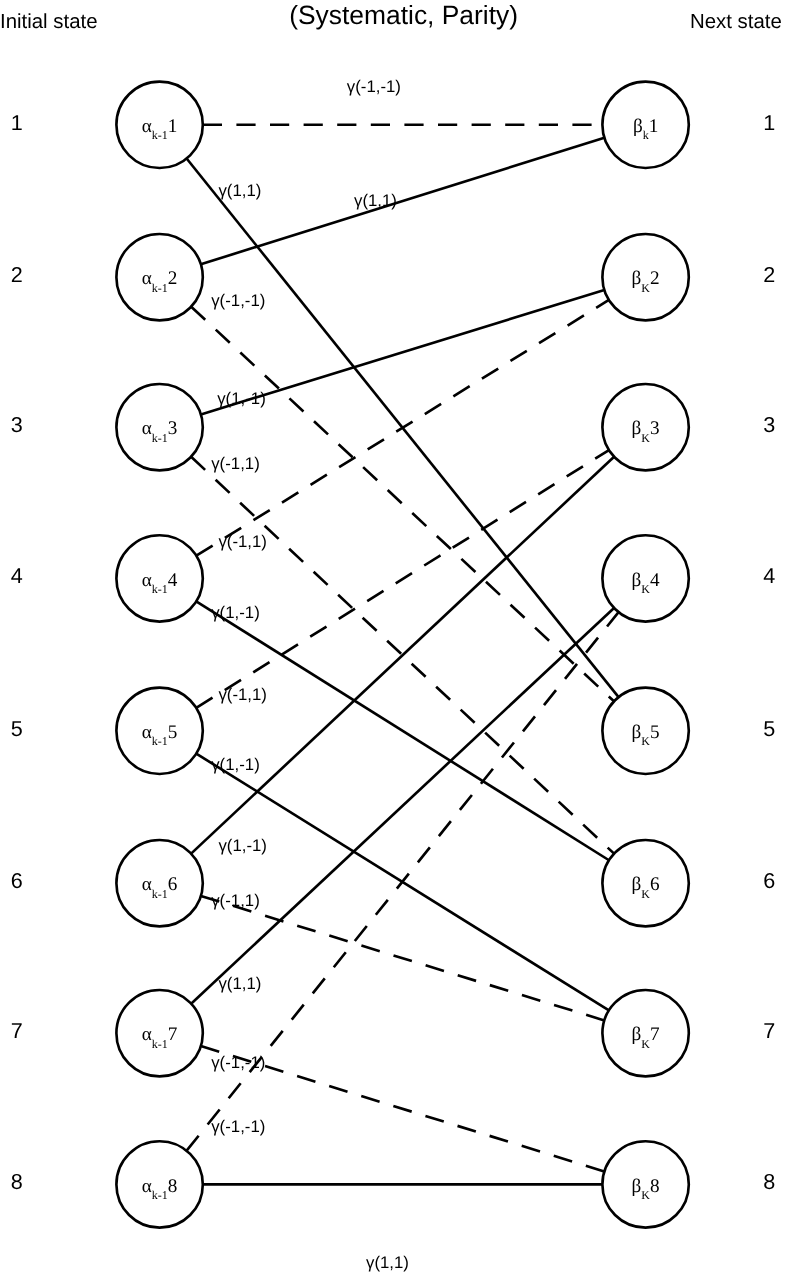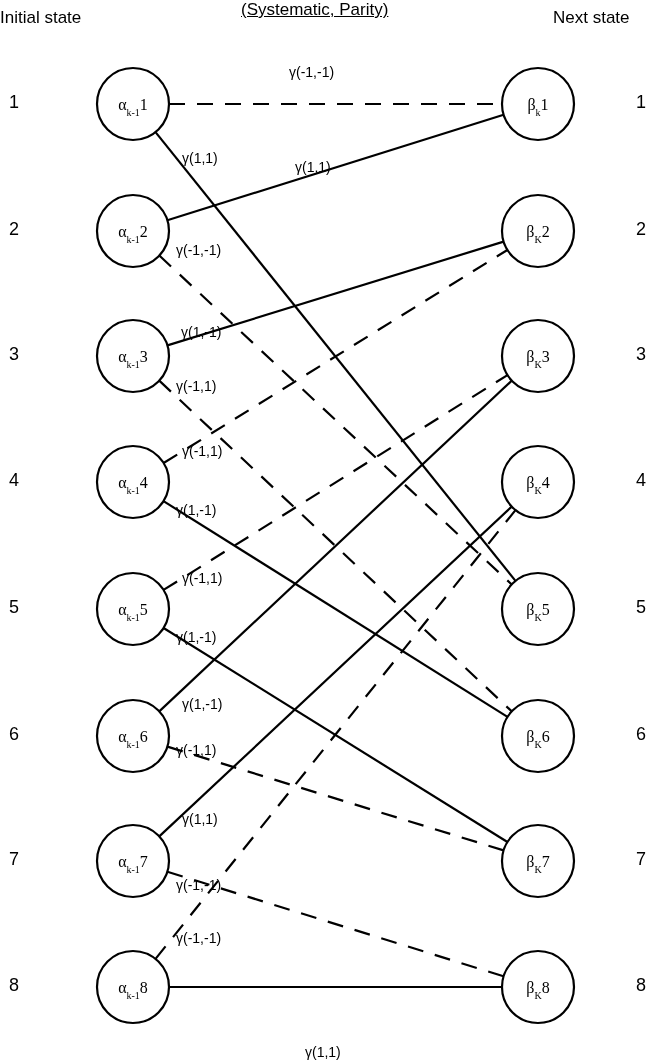--- a/index.html
+++ b/index.html
@@ -28,26 +28,25 @@
     width: 664px;
     height: 1064px;
   }
   .hdr {
     position: absolute;
     font-family: "Liberation Sans", sans-serif;
     font-size: 17px;
     white-space: nowrap;
   }
   #hdr-initial { left: 0px; top: 8px; }
-  #hdr-next { left: 553px; top: 8px; }
+  #hdr-next { left: 575px; top: 8px; }
   #hdr-title {
     left: 241px;
     top: 0px;
-    font-size: 17px;
-    text-decoration: underline;
+    font-size: 22px;
   }
   .idx {
     position: absolute;
     font-family: "Liberation Sans", sans-serif;
     font-size: 18px;
     width: 20px;
     text-align: center;
   }
   .idx-left { left: 4px; }
   .idx-right { left: 631px; }

